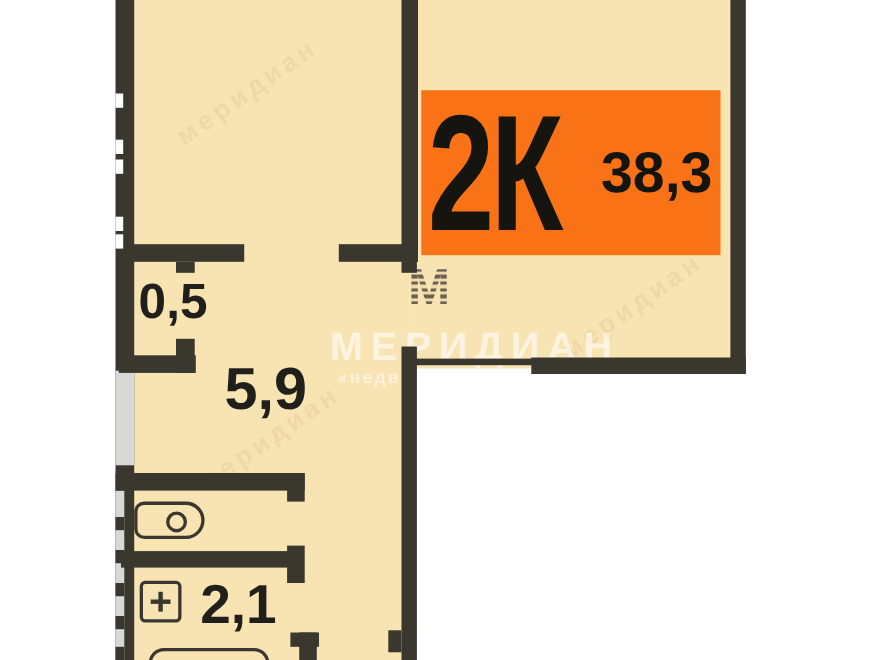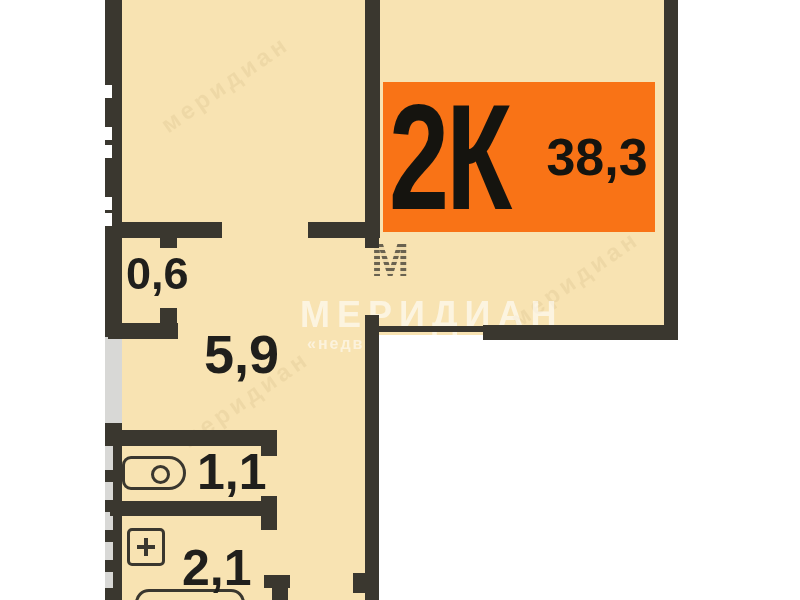--- a/index.html
+++ b/index.html
@@ -93,18 +93,17 @@
 
   <div class="fixture toilet">
     <div class="toilet-circle"></div>
   </div>
   <div class="fixture sink">
     <div class="sink-bar-h"></div>
     <div class="sink-bar-v"></div>
   </div>
   <div class="fixture bathtub"></div>
 
-  <div class="room-label" style="left:126px;top:251px;font-size:45px;">0,6</div>
+  <div class="room-label" style="left:126px;top:251px;font-size:45px;">0,5</div>
   <div class="room-label" style="left:204px;top:327px;font-size:54px;">5,9</div>
-  <div class="room-label" style="left:197px;top:447px;font-size:50px;">1,1</div>
-  <div class="room-label" style="left:182px;top:524px;font-size:50px;margin-top:19px;">2,1</div>
+  <div class="room-label" style="left:182px;top:524px;font-size:50px;">2,1</div>
 
 </div>
 
 </body></html>

